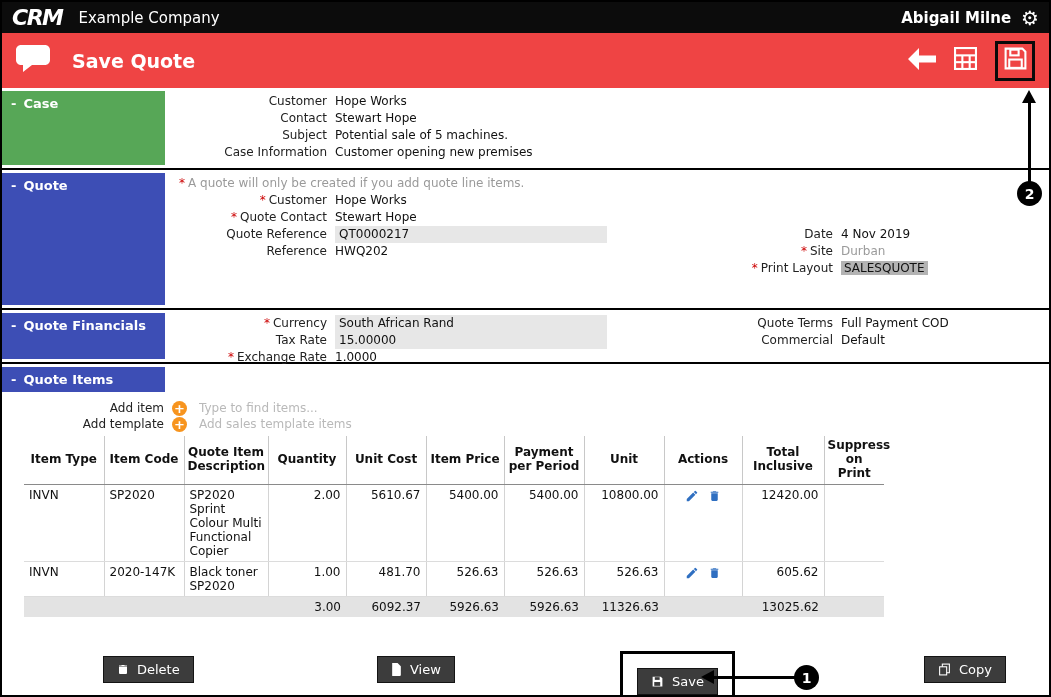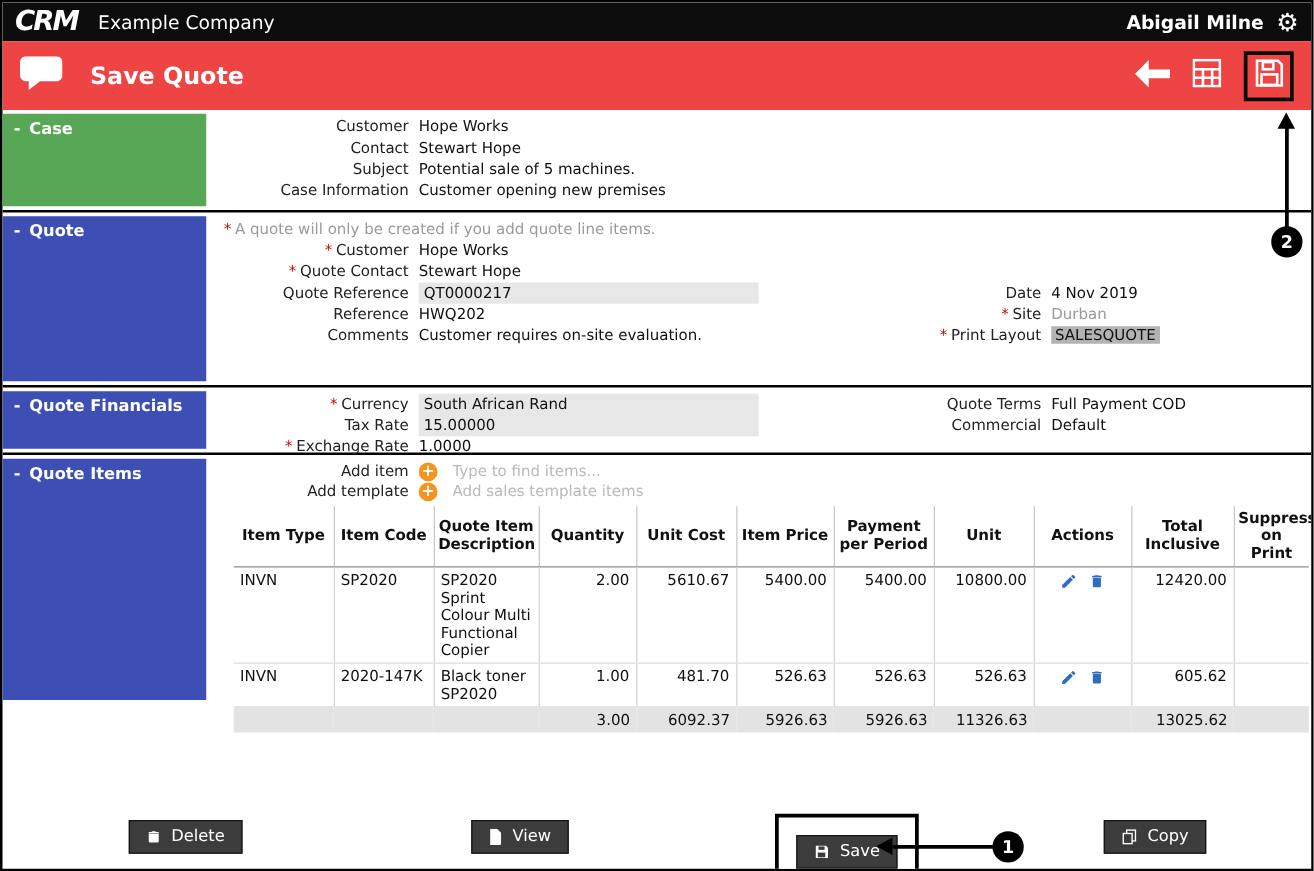--- a/index.html
+++ b/index.html
@@ -25,21 +25,21 @@
   .section { display: flex; position: relative; }
   .divider { height: 2px; background: #000; }
   .sidebar { width: 163px; flex-shrink: 0; margin: 3px 0; padding: 5px 9px; color: #fff; font-size: 13px; font-weight: bold; }
   .sidebar.green { background: #57a757; }
   .sidebar.blue { background: #3d4eb5; }
   .collapse { margin-right: 7px; cursor: pointer; }
   .content { flex: 1; padding: 5px 6px 4px 8px; font-size: 12px; color: #111; }
   .sec-case { height: 80px; }
   .sec-quote { height: 138px; }
   .sec-fin { height: 52px; }
-  .sec-items { height: 199px; }
+  .sec-items { height: 199px; flex-direction: column; }
 
   .field-row { display: flex; line-height: 17px; }
   .flabel { width: 162px; text-align: right; padding-right: 8px; white-space: nowrap; color: #222; }
   .req { color: #cc0000; margin-right: 3px; }
   .fvalue { color: #111; }
   .gray-field { background: #e7e7e7; width: 272px; padding: 0 4px; }
   .disabled { color: #9a9a9a; }
   .selected-field { background: #b3b3b3; padding: 0 3px; }
   .notice { color: #9a9a9a; line-height: 17px; padding-left: 6px; }
   .cols { display: flex; }
@@ -66,21 +66,21 @@
   .totals td { background: #e3e3e3; border-left: none !important; border-bottom: none; }
 
   
   .footer { position: absolute; left: 0; bottom: 6px; width: 100%; height: 36px; }
   .btn { position: absolute; background: #3c3c3c; color: #fff; font-size: 13px; display: flex; align-items: center; gap: 8px; padding: 5px 13px; cursor: pointer; border: 1px solid #141414; }
   .btn svg { flex-shrink: 0; }
   #btn-delete { left: 101px; top: 3px; }
   #btn-view { left: 375px; top: 3px; }
   .save-wrap { position: absolute; left: 618px; top: -2px; border: 3px solid #000; padding: 14px; background: #fff; }
   .save-wrap .btn { position: static; }
-  #btn-copy { left: 881px; top: 3px; text-align: right; }
+  #btn-copy { left: 922px; top: 3px; text-align: right; }
 
   
   .badge { position: absolute; width: 25px; height: 25px; border-radius: 50%; background: #000; color: #fff; font-size: 14px; font-weight: bold; display: flex; align-items: center; justify-content: center; z-index: 10; }
   #badge1 { left: 792px; top: 663px; }
   #badge2 { left: 1015px; top: 179px; }
   .arrow-line-v { position: absolute; left: 1026px; top: 100px; width: 3px; height: 80px; background: #000; z-index: 10; }
   .arrow-head-up { position: absolute; left: 1020px; top: 88px; width: 0; height: 0; border-left: 7px solid transparent; border-right: 7px solid transparent; border-bottom: 13px solid #000; z-index: 10; }
   .arrow-line-h { position: absolute; left: 712px; top: 674px; width: 81px; height: 3px; background: #000; z-index: 10; }
   .arrow-head-left { position: absolute; left: 699px; top: 668px; width: 0; height: 0; border-top: 7px solid transparent; border-bottom: 7px solid transparent; border-right: 13px solid #000; z-index: 10; }
 </style>
@@ -176,24 +176,20 @@
             <div class="flabel"><span class="req">*</span><span>Quote Contact</span></div>
             <div class="fvalue">Stewart Hope</div>
           </div>
           <div class="field-row">
             <div class="flabel">Quote Reference</div>
             <div class="fvalue gray-field">QT0000217</div>
           </div>
           <div class="field-row">
             <div class="flabel">Reference</div>
             <div class="fvalue">HWQ202</div>
-          </div>
-          <div class="field-row">
-            <div class="flabel">Comments</div>
-            <div class="fvalue">Customer requires on-site evaluation.</div>
           </div>
         </div>
         <div class="col-right quote-right">
           <div class="field-row">
             <div class="flabel">Date</div>
             <div class="fvalue">4 Nov 2019</div>
           </div>
           <div class="field-row">
             <div class="flabel"><span class="req">*</span><span>Site</span></div>
             <div class="fvalue disabled">Durban</div>

